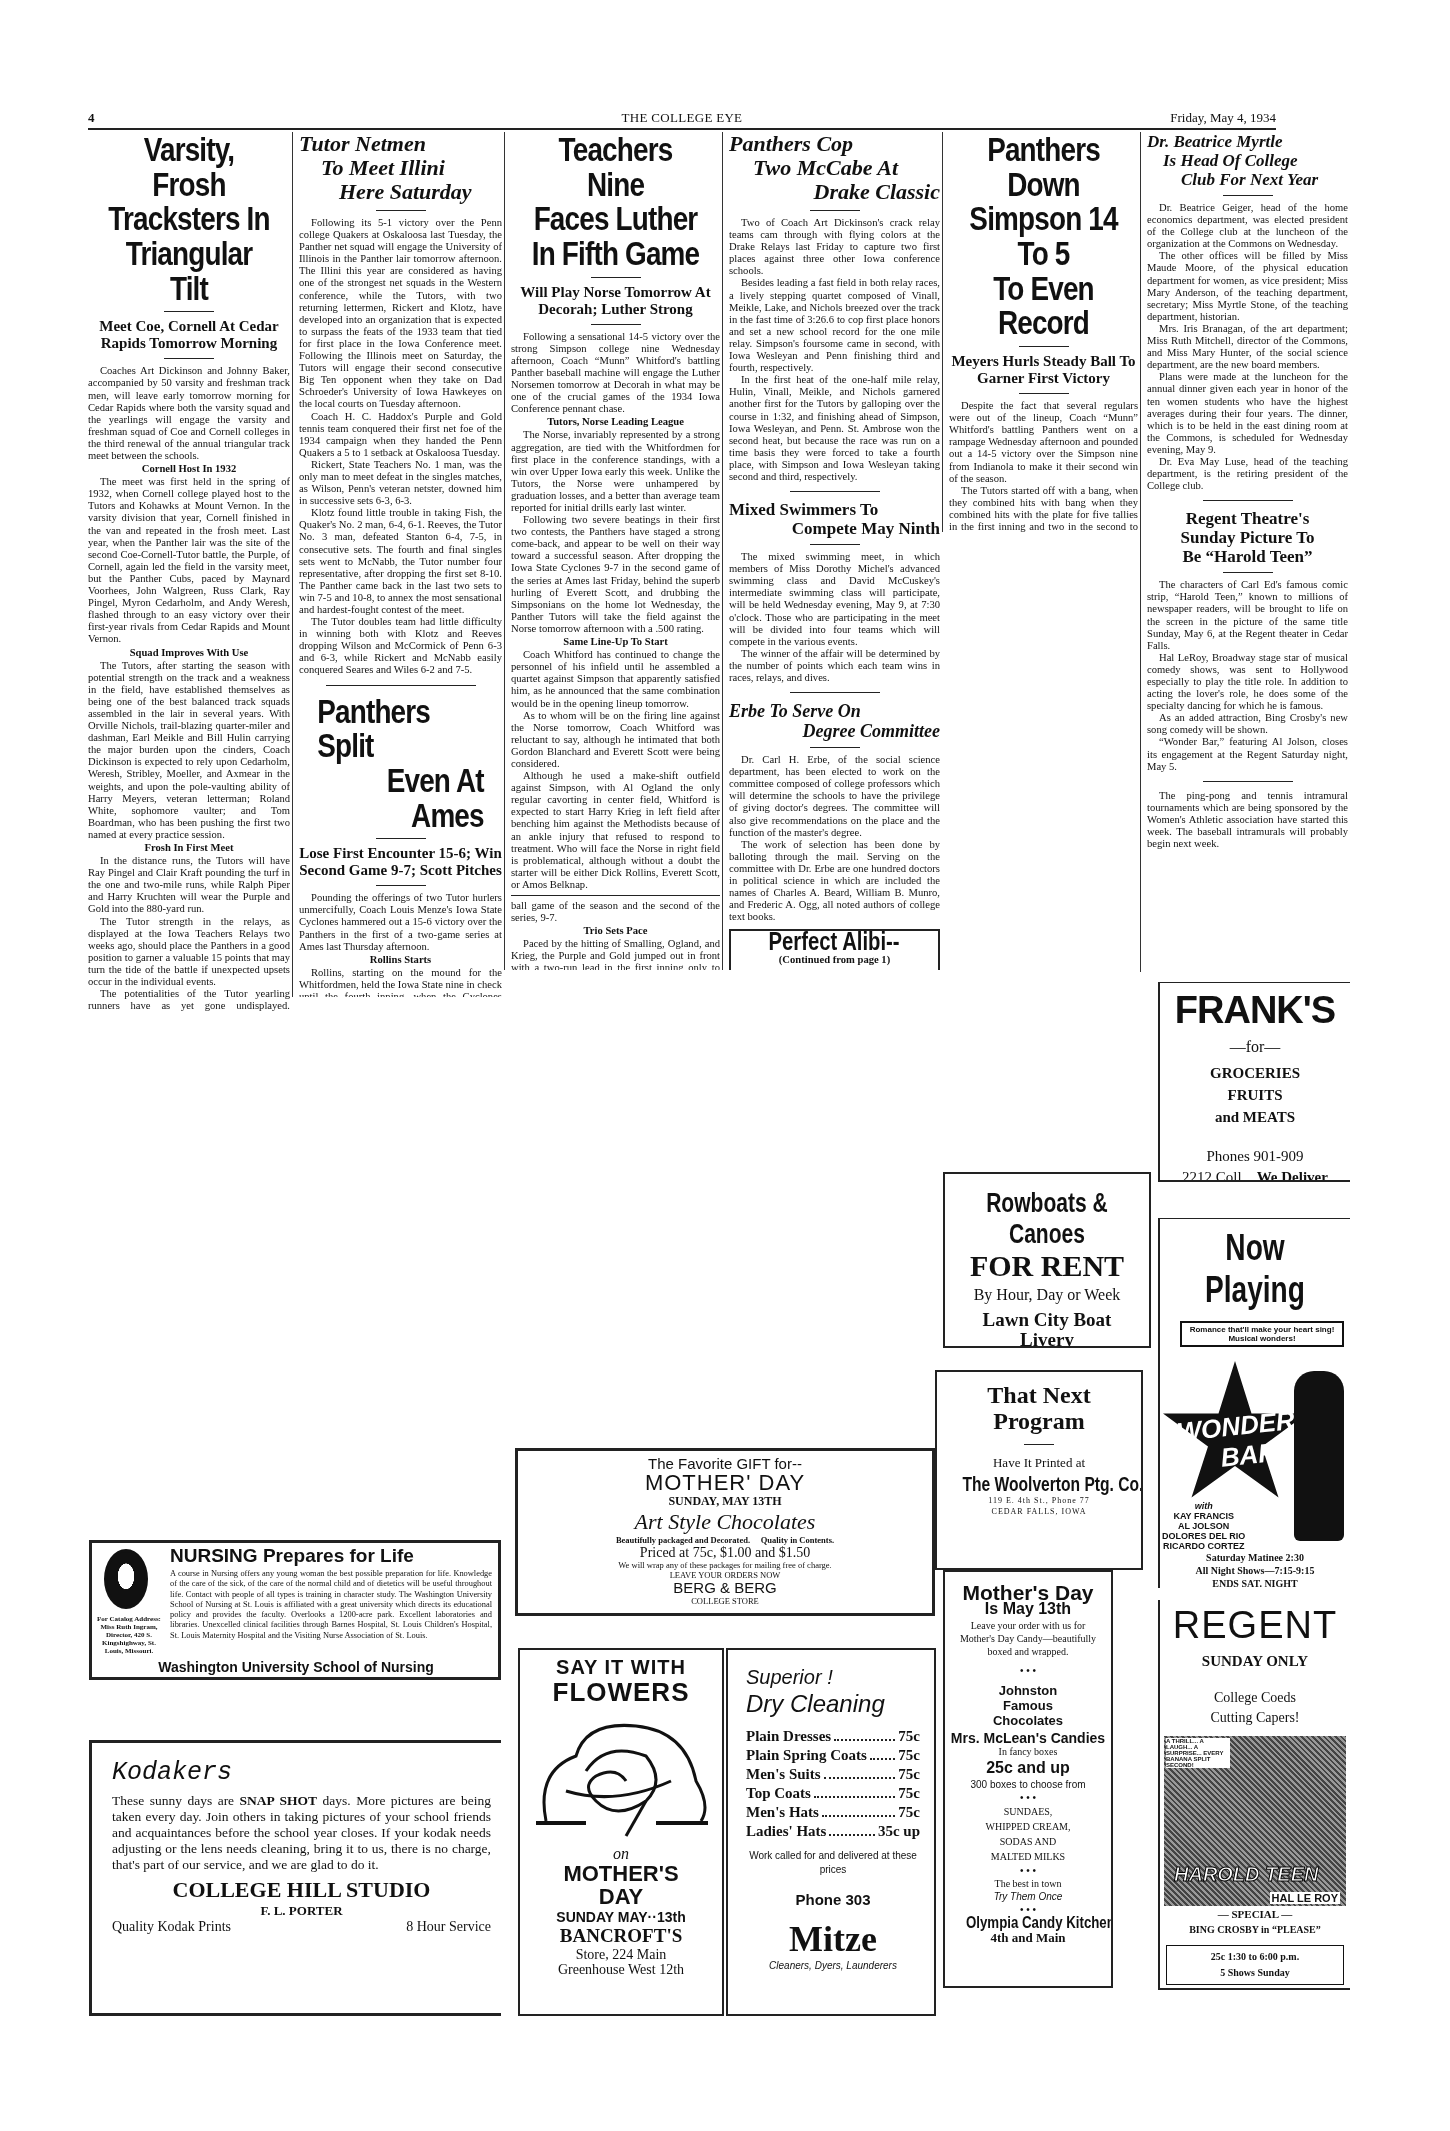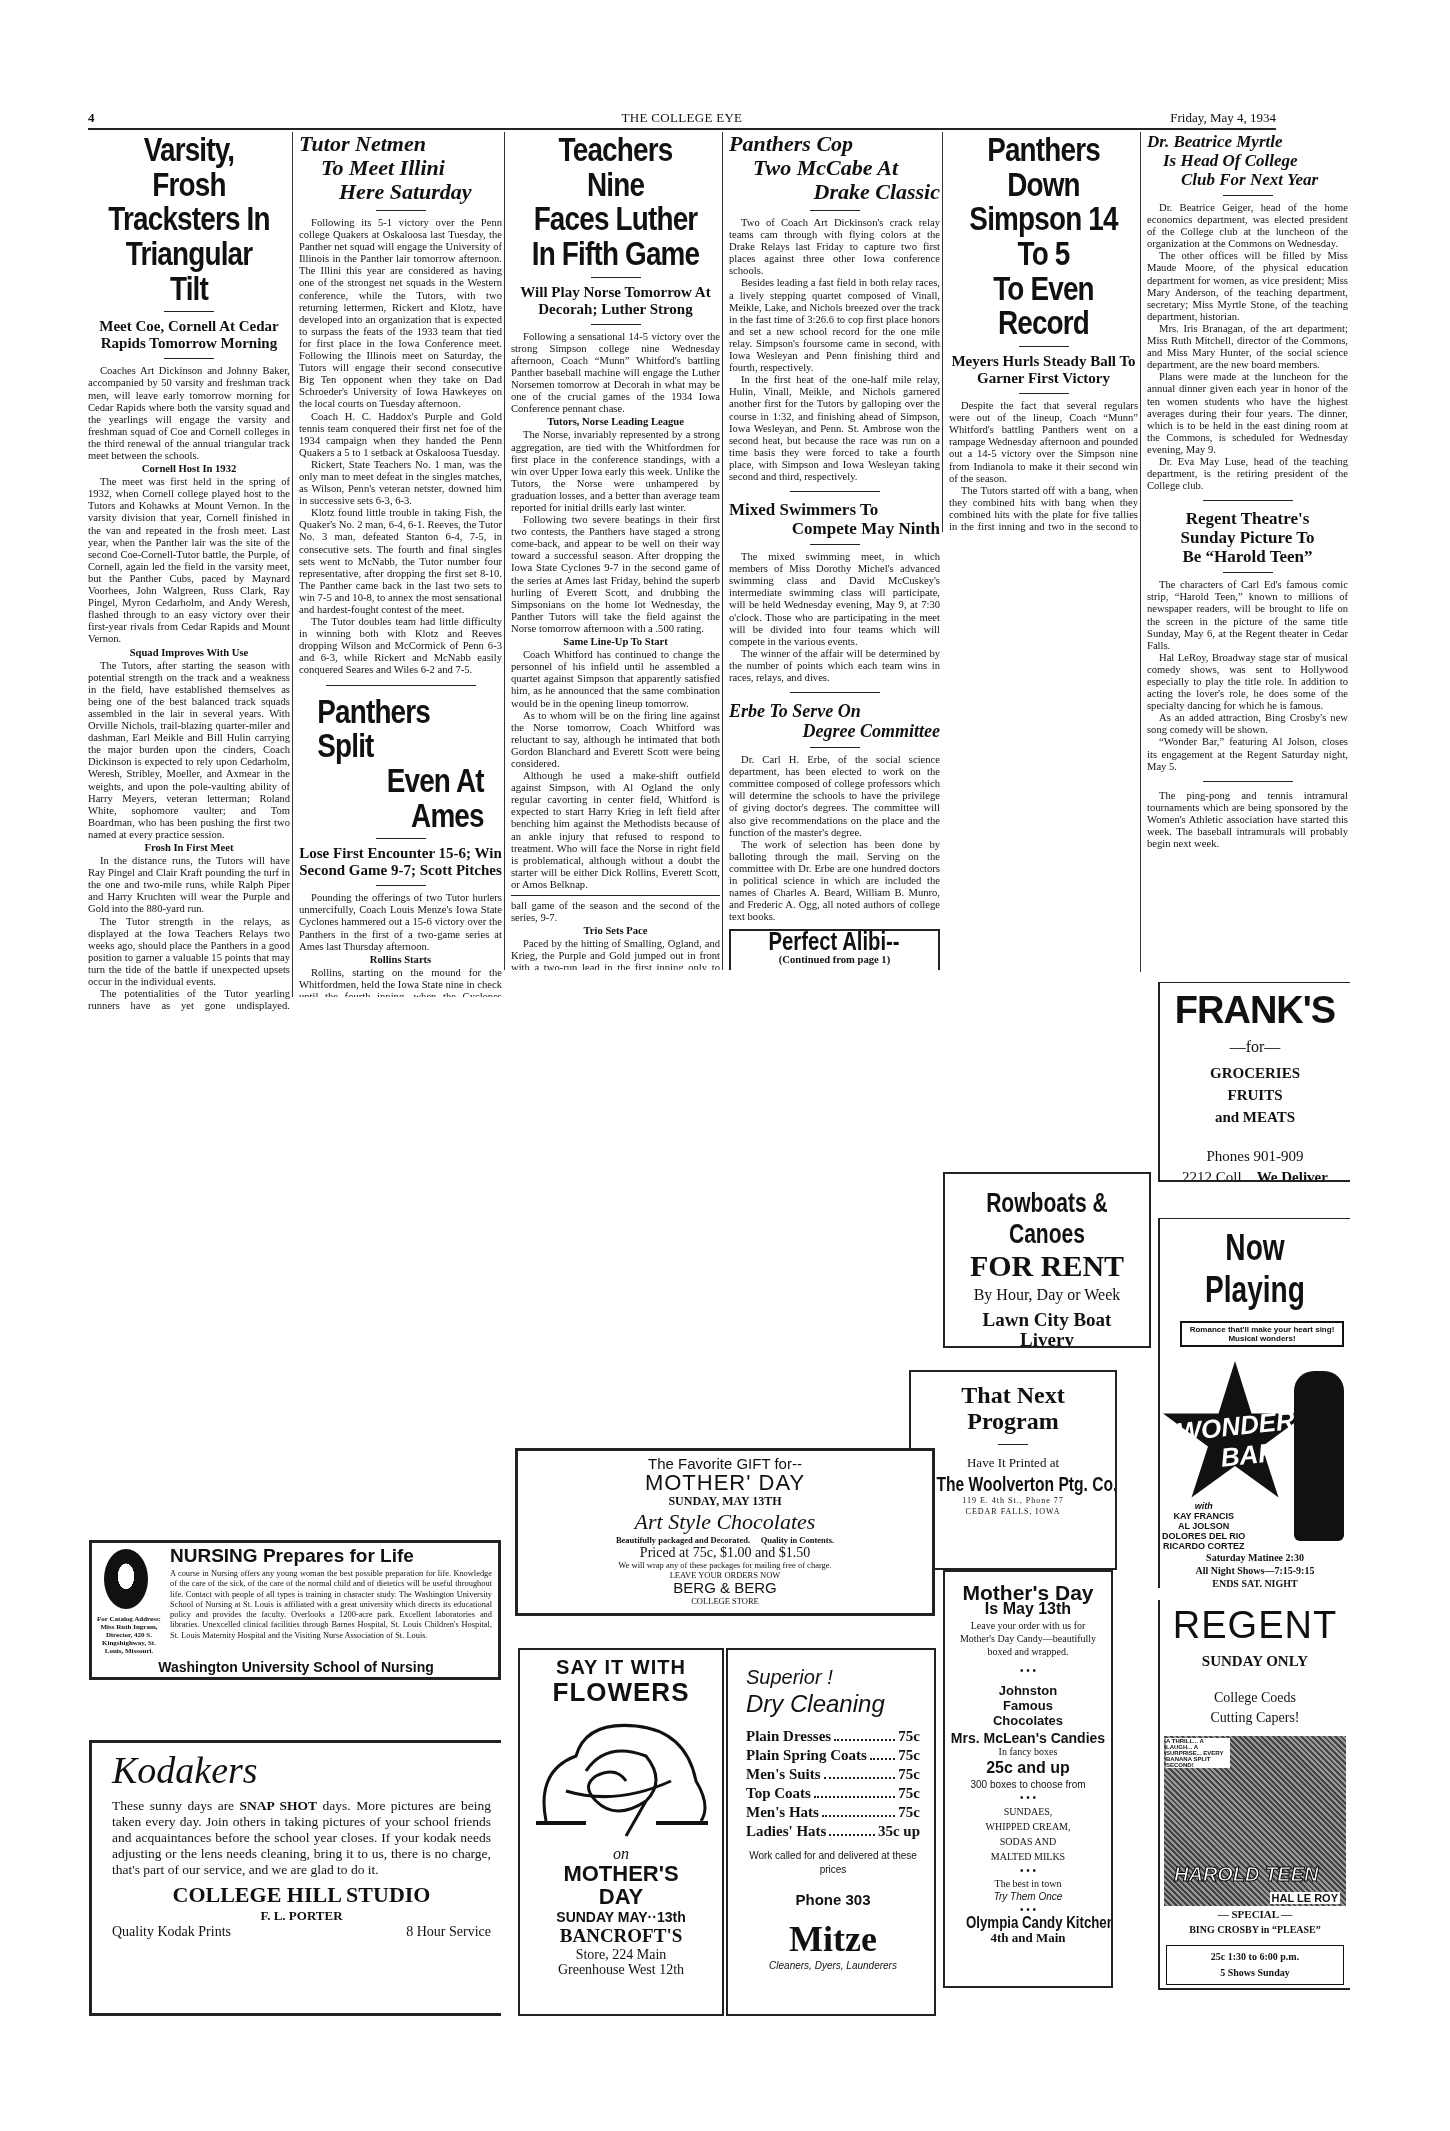--- a/index.html
+++ b/index.html
@@ -258,21 +258,21 @@
     </div>
 </div>
 
 <div class="ad" style="left:943px;top:1172px;width:208px;height:176px">
   <div class="cond" style="font-size:27px;margin-top:14px">Rowboats &amp; Canoes</div>
   <div style="font-size:30px;font-weight:bold;line-height:32px">FOR RENT</div>
   <div style="font-size:16px;margin-top:4px">By Hour, Day or Week</div>
   <div style="font-size:19px;font-weight:bold;line-height:20px;margin-top:6px;padding:0 20px">Lawn City Boat Livery</div>
 </div>
 
-<div class="ad" style="left:909px;top:1370px;width:208px;height:200px">
+<div class="ad" style="left:935px;top:1370px;width:208px;height:200px">
   <div style="font-size:24px;font-weight:bold;line-height:26px;margin-top:10px;padding:0 30px">That Next Program</div>
   <div class="rule" style="width:30px;margin:10px auto"></div>
   <div style="font-size:13px">Have It Printed at</div>
   <div class="cond" style="font-size:20px;margin-top:2px;white-space:nowrap">The Woolverton Ptg. Co.</div>
   <div style="font-size:8px;letter-spacing:1px">119 E. 4th St., Phone 77</div>
   <div style="font-size:8px;letter-spacing:1px;margin-top:2px">CEDAR FALLS, IOWA</div>
 </div>
 
 <div class="ad sans" style="left:943px;top:1570px;width:170px;height:418px;font-size:10px;line-height:13px">
   <div style="font-size:21px;font-weight:bold;margin-top:14px">Mother's Day</div>
@@ -314,21 +314,21 @@
   <div style="font-size:22px;font-style:italic;font-family:'Liberation Serif',serif;line-height:26px">Art Style Chocolates</div>
   <div style="font-weight:bold;font-size:8.5px;white-space:pre">Beautifully packaged and Decorated.     Quality in Contents.</div>
   <div style="font-size:14px;line-height:15px">Priced at 75c, $1.00 and $1.50</div>
   <div style="font-size:8.5px">We will wrap any of these packages for mailing free of charge.</div>
   <div style="font-size:8.5px">LEAVE YOUR ORDERS NOW</div>
   <div class="sans" style="font-size:15px;line-height:16px">BERG &amp; BERG</div>
   <div style="font-size:8.5px">COLLEGE STORE</div>
 </div>
 
 <div class="ad" style="left:89px;top:1740px;width:412px;height:276px;border-width:3px 0 3px 3px;text-align:left;padding:0 10px 0 20px">
-  <div style="font-size:38px;font-style:italic;font-family:Liberation Serif, serif;margin-top:5px">Kodakers</div>
+  <div style="font-size:25px;font-style:italic;font-family:Liberation Mono, monospace;margin-top:15px">Kodakers</div>
   <div style="font-size:13.5px;line-height:16px;text-align:justify;margin-top:6px"><span>These sunny days are </span><b>SNAP SHOT</b><span> days. More pictures are being taken every day. Join others in taking pictures of your school friends and acquaintances before the school year closes. If your kodak needs adjusting or the lens needs cleaning, bring it to us, there is no charge, that's part of our service, and we are glad to do it.</span></div>
   <div style="font-size:22px;font-weight:bold;text-align:center;margin-top:4px">COLLEGE HILL STUDIO</div>
   <div style="font-size:13px;font-weight:bold;text-align:center">F. L. PORTER</div>
   <div style="display:flex;justify-content:space-between;font-size:14px">
       <span>Quality Kodak Prints</span>
       <span>8 Hour Service</span>
     </div>
 </div>
 
 <div class="ad sans" style="left:518px;top:1648px;width:206px;height:368px;border-width:2px">

